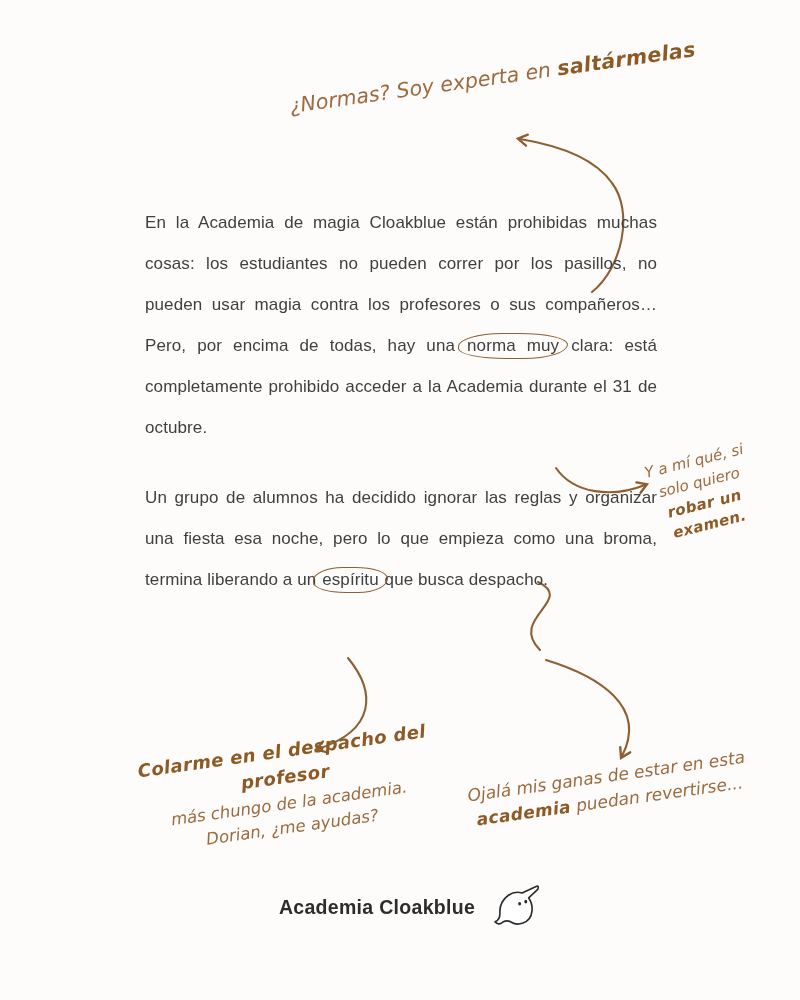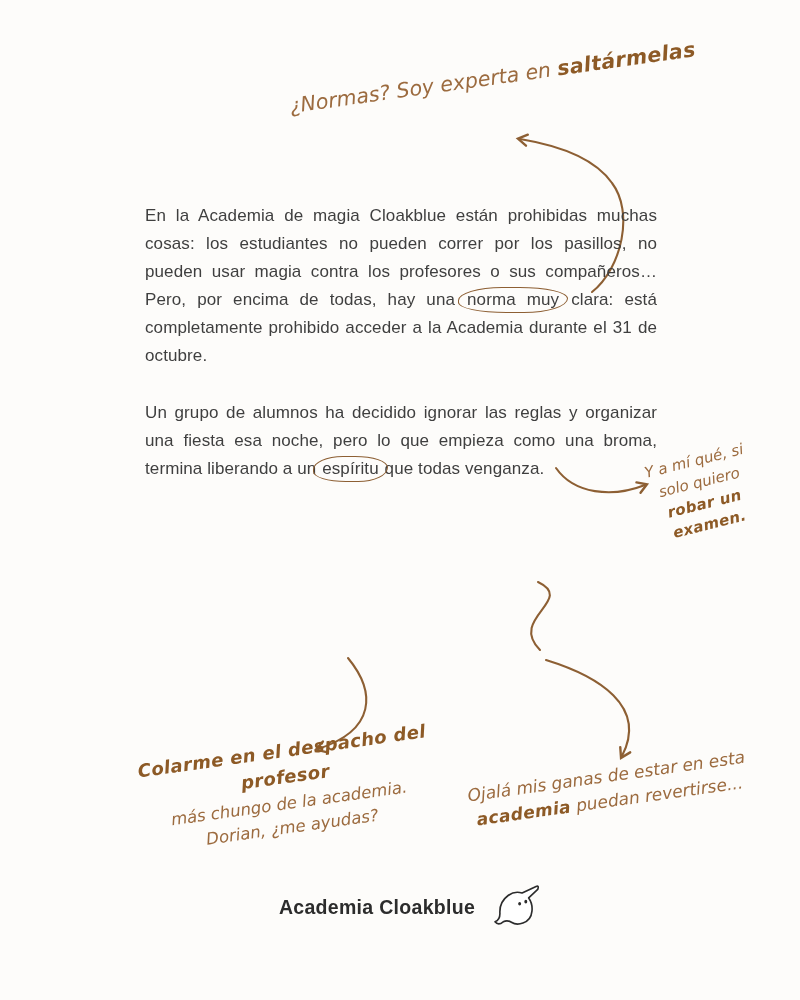--- a/index.html
+++ b/index.html
@@ -17,21 +17,21 @@
   .blurb {
     position: absolute;
     left: 145px;
     top: 202px;
     width: 512px;
   }
   .blurb p {
     text-align: justify;
     color: var(--ink, #3f3f3f);
     font-size: 17px;
-    line-height: 28px;
+    line-height: 41px;
     letter-spacing: 0.1px;
     margin: 0 0 29px 0;
   }
   .circled {
     position: relative;
     white-space: nowrap;
     border: 1.7px solid var(--arrow, #8d5f33);
     border-radius: 50% 55% 50% 55% / 65% 55% 70% 50%;
     padding: 2px 8px 3px 8px;
     margin: -2px -8px -3px -8px;
@@ -136,21 +136,21 @@
       <div class="ann-line"><span>más chungo de la academia.</span></div>
       <div class="ann-line"><span>Dorian, ¿me ayudas?</span></div>
     </div>
   <div class="ann ann-bottom-right" id="ann-br">
       <div class="ann-line"><span>Ojalá mis ganas de estar en esta</span></div>
       <div class="ann-line"><span class="ann-bold">academia</span><span> puedan revertirse...</span></div>
     </div>
 
   <div class="blurb" id="paragraphs">
       <p><span>En la Academia de magia Cloakblue están prohibidas muchas cosas: los estudiantes no pueden correr por los pasillos, no pueden usar magia contra los profesores o sus compañeros… Pero, por encima de todas, hay una </span><span class="circled">norma muy</span><span> clara: está completamente prohibido acceder a la Academia durante el 31 de octubre.</span></p>
-      <p><span>Un grupo de alumnos ha decidido ignorar las reglas y organizar una fiesta esa noche, pero lo que empieza como una broma, termina liberando a un </span><span class="circled">espíritu</span><span> que todas venganza.</span></p>
+      <p><span>Un grupo de alumnos ha decidido ignorar las reglas y organizar una fiesta esa noche, pero lo que empieza como una broma, termina liberando a un </span><span class="circled">espíritu</span><span> que busca despacho.</span></p>
     </div>
 
   <div class="footer">
     <span class="footer-title">Academia Cloakblue</span>
     <svg class="ghost" viewBox="0 0 64 56" aria-hidden="true">
       <path class="body" d="M14 46 Q8 51 4 46 Q10 44 10 36 Q9 22 20 14 Q28 8 37 11 L54 3 Q58 1.5 56 6.5 L45 17 Q50 24 49 33 Q48 44 38 47.5 Q30 50.5 24 46.5 Q19 43.5 14 46 Z"></path>
       <ellipse class="eye" cx="34" cy="24" rx="1.8" ry="2.2"></ellipse>
       <ellipse class="eye" cx="41.5" cy="21.5" rx="1.8" ry="2.2"></ellipse>
     </svg>
   </div>

